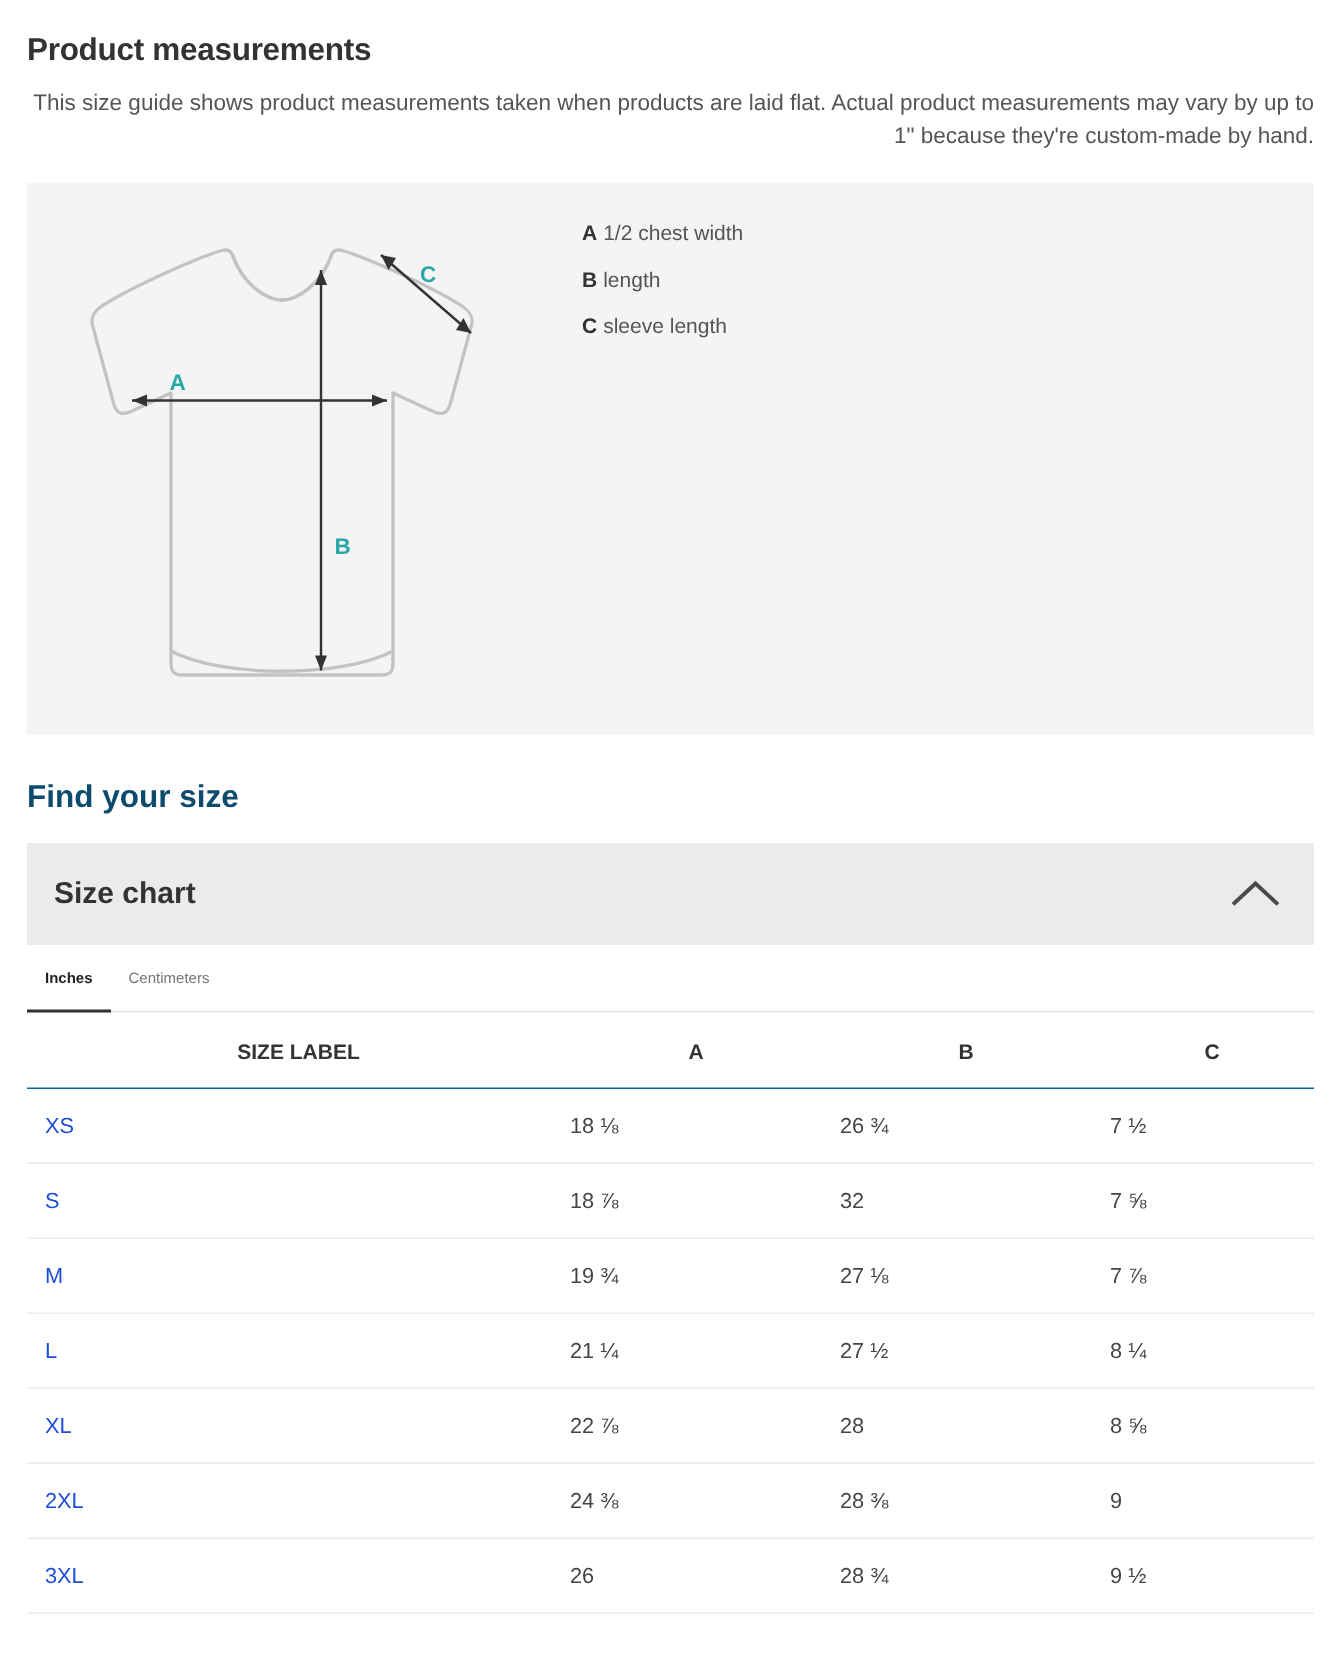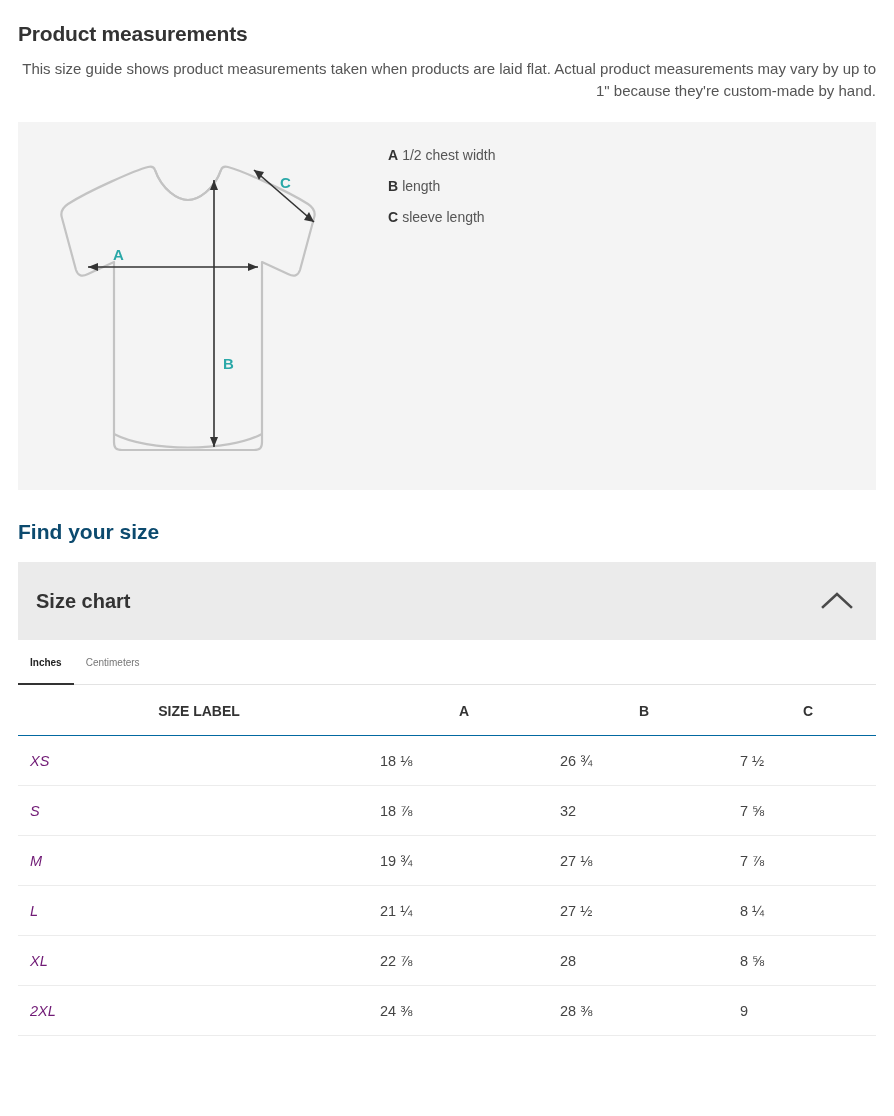--- a/index.html
+++ b/index.html
@@ -62,21 +62,21 @@
     font-size: 21px;
     font-weight: bold;
     margin: 30px 0 18px 0;
     color: #0c4a6e;
   }
   .chart-panel {
     border: 0;
   }
   .chart-header {
     background: #ebebeb;
-    height: 78px;
+    height: 68px;
     display: flex;
     align-items: center;
     justify-content: space-between;
     padding: 0 22px 0 18px;
     cursor: pointer;
   }
   .chart-header-title {
     font-size: 20px;
     font-weight: bold;
     color: #333333;
@@ -115,21 +115,21 @@
     font-weight: bold;
     color: #333333;
     padding: 18px 0 16px 12px;
     border-bottom: 1px solid #0369a1;
   }
   table.size-table td {
     padding: 17px 0 16px 12px;
     border-bottom: 1px solid #ececec;
     color: #444444;
   }
-  table.size-table tr td:first-child { color: #701a75; font-style: italic; }
+  table.size-table tr td:first-child { color: #1d4ed8; }
   .col-label { width: 350px; }
   .col-a { width: 180px; }
   .col-b { width: 180px; }
   .col-c { width: auto; }
 </style>
 </head>
 <body>
 
 <div class="page">
 
@@ -232,17 +232,23 @@
           <td>22 ⅞</td>
           <td>28</td>
           <td>8 ⅝</td>
         </tr>
         <tr>
           <td>2XL</td>
           <td>24 ⅜</td>
           <td>28 ⅜</td>
           <td>9</td>
         </tr>
+        <tr>
+          <td>3XL</td>
+          <td>26</td>
+          <td>28 ¾</td>
+          <td>9 ½</td>
+        </tr>
       </tbody>
     </table>
   </div>
 
 </div>
 
 </body></html>

